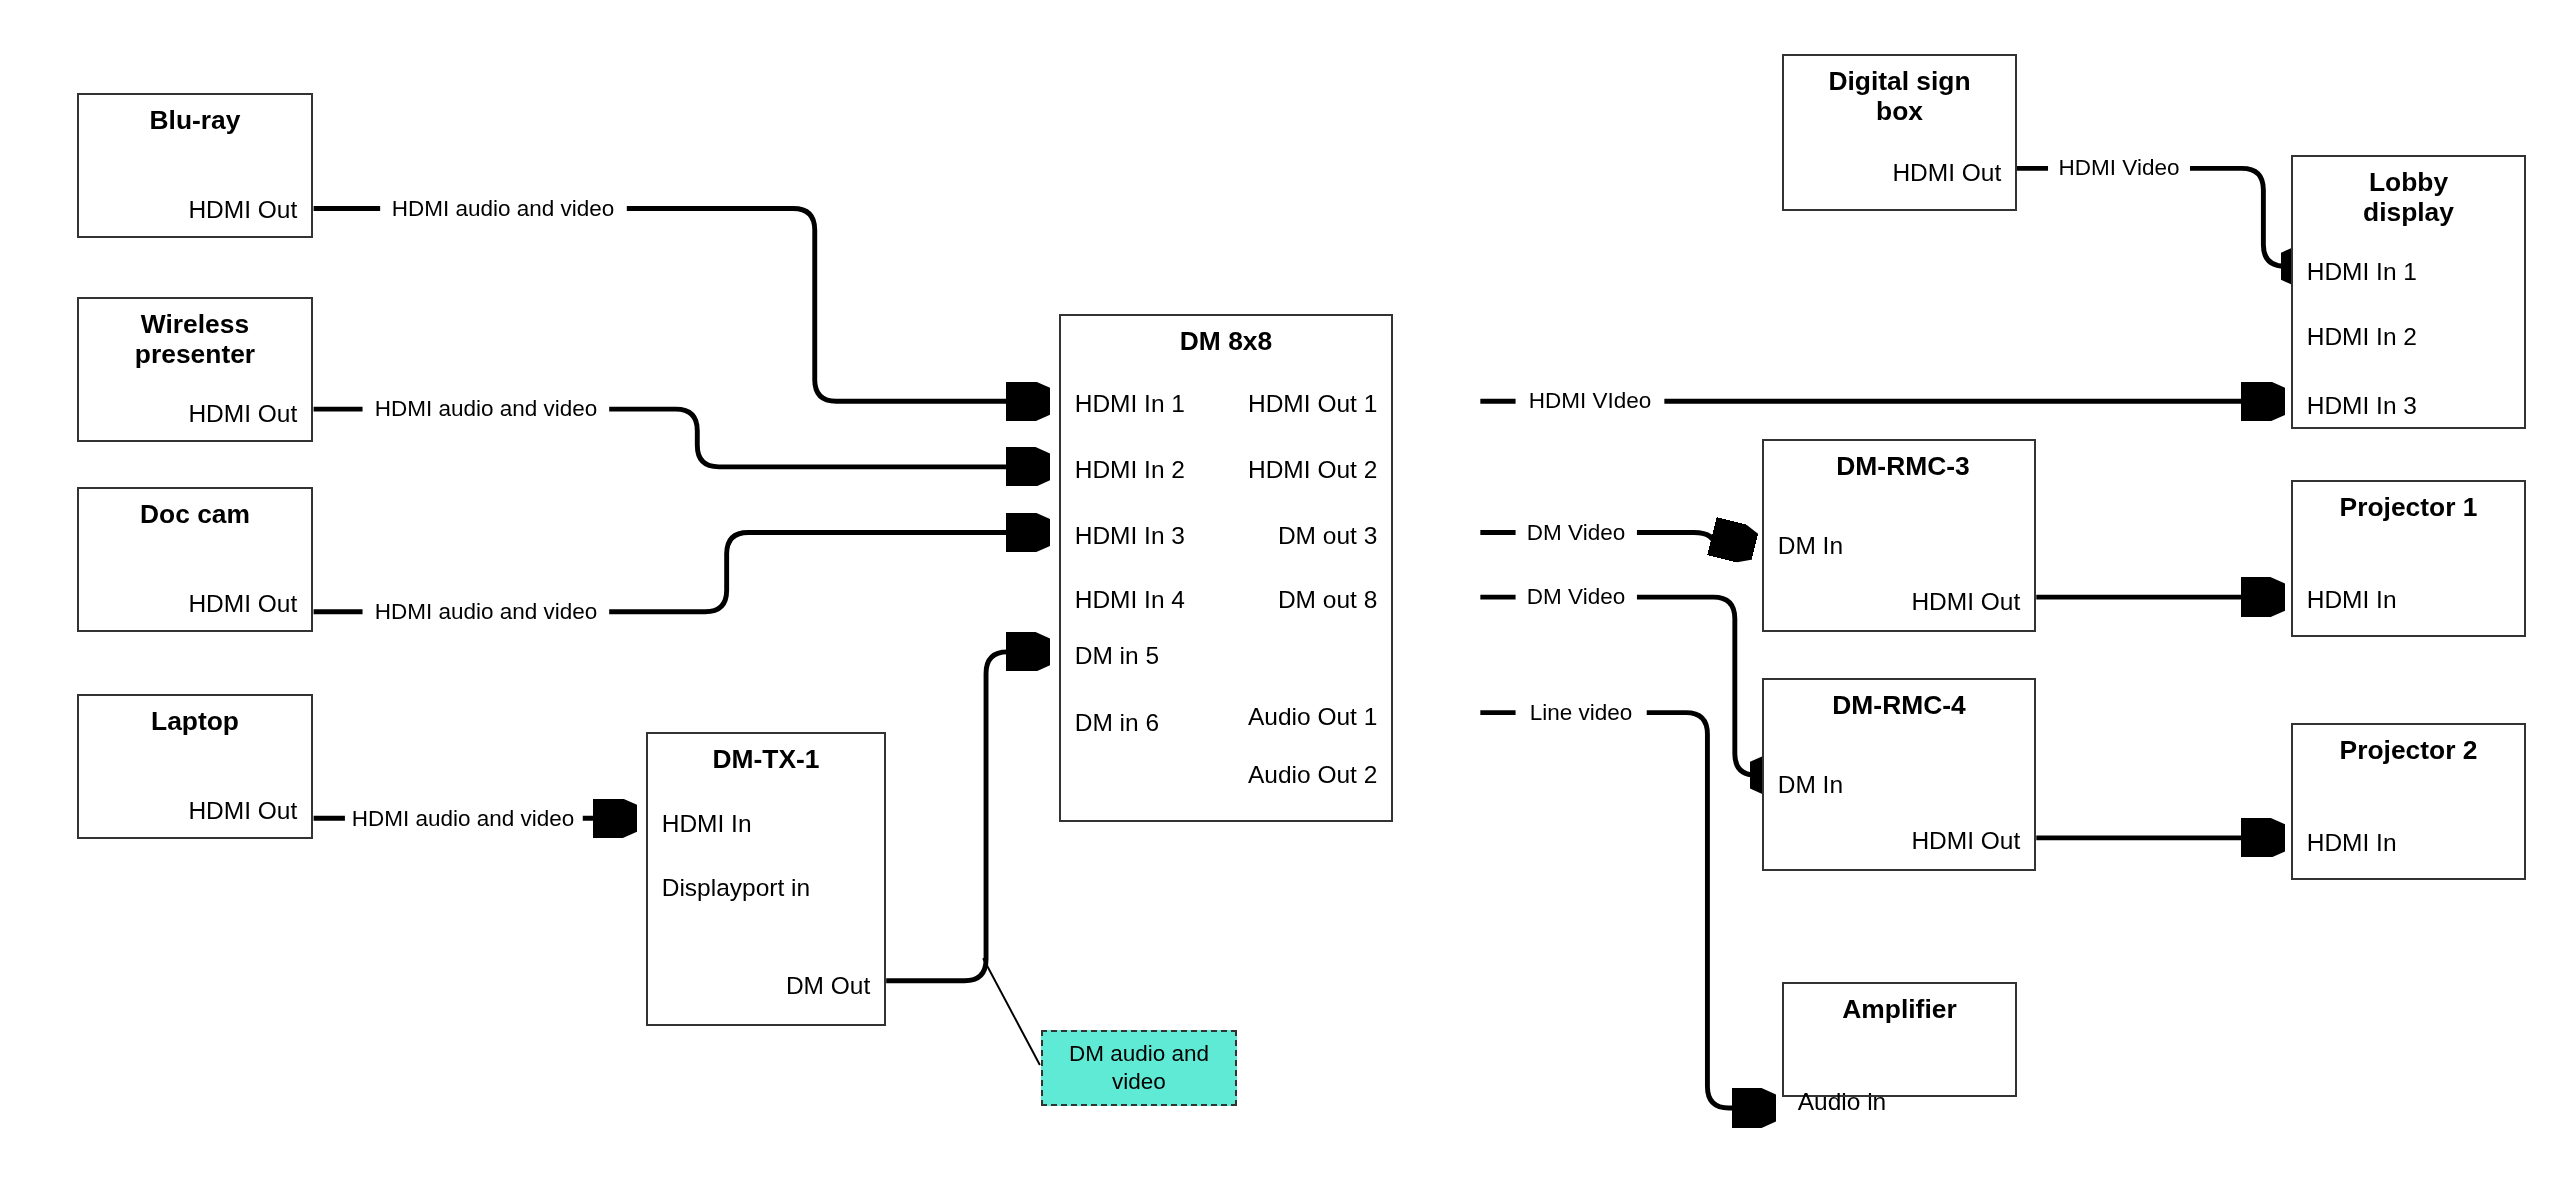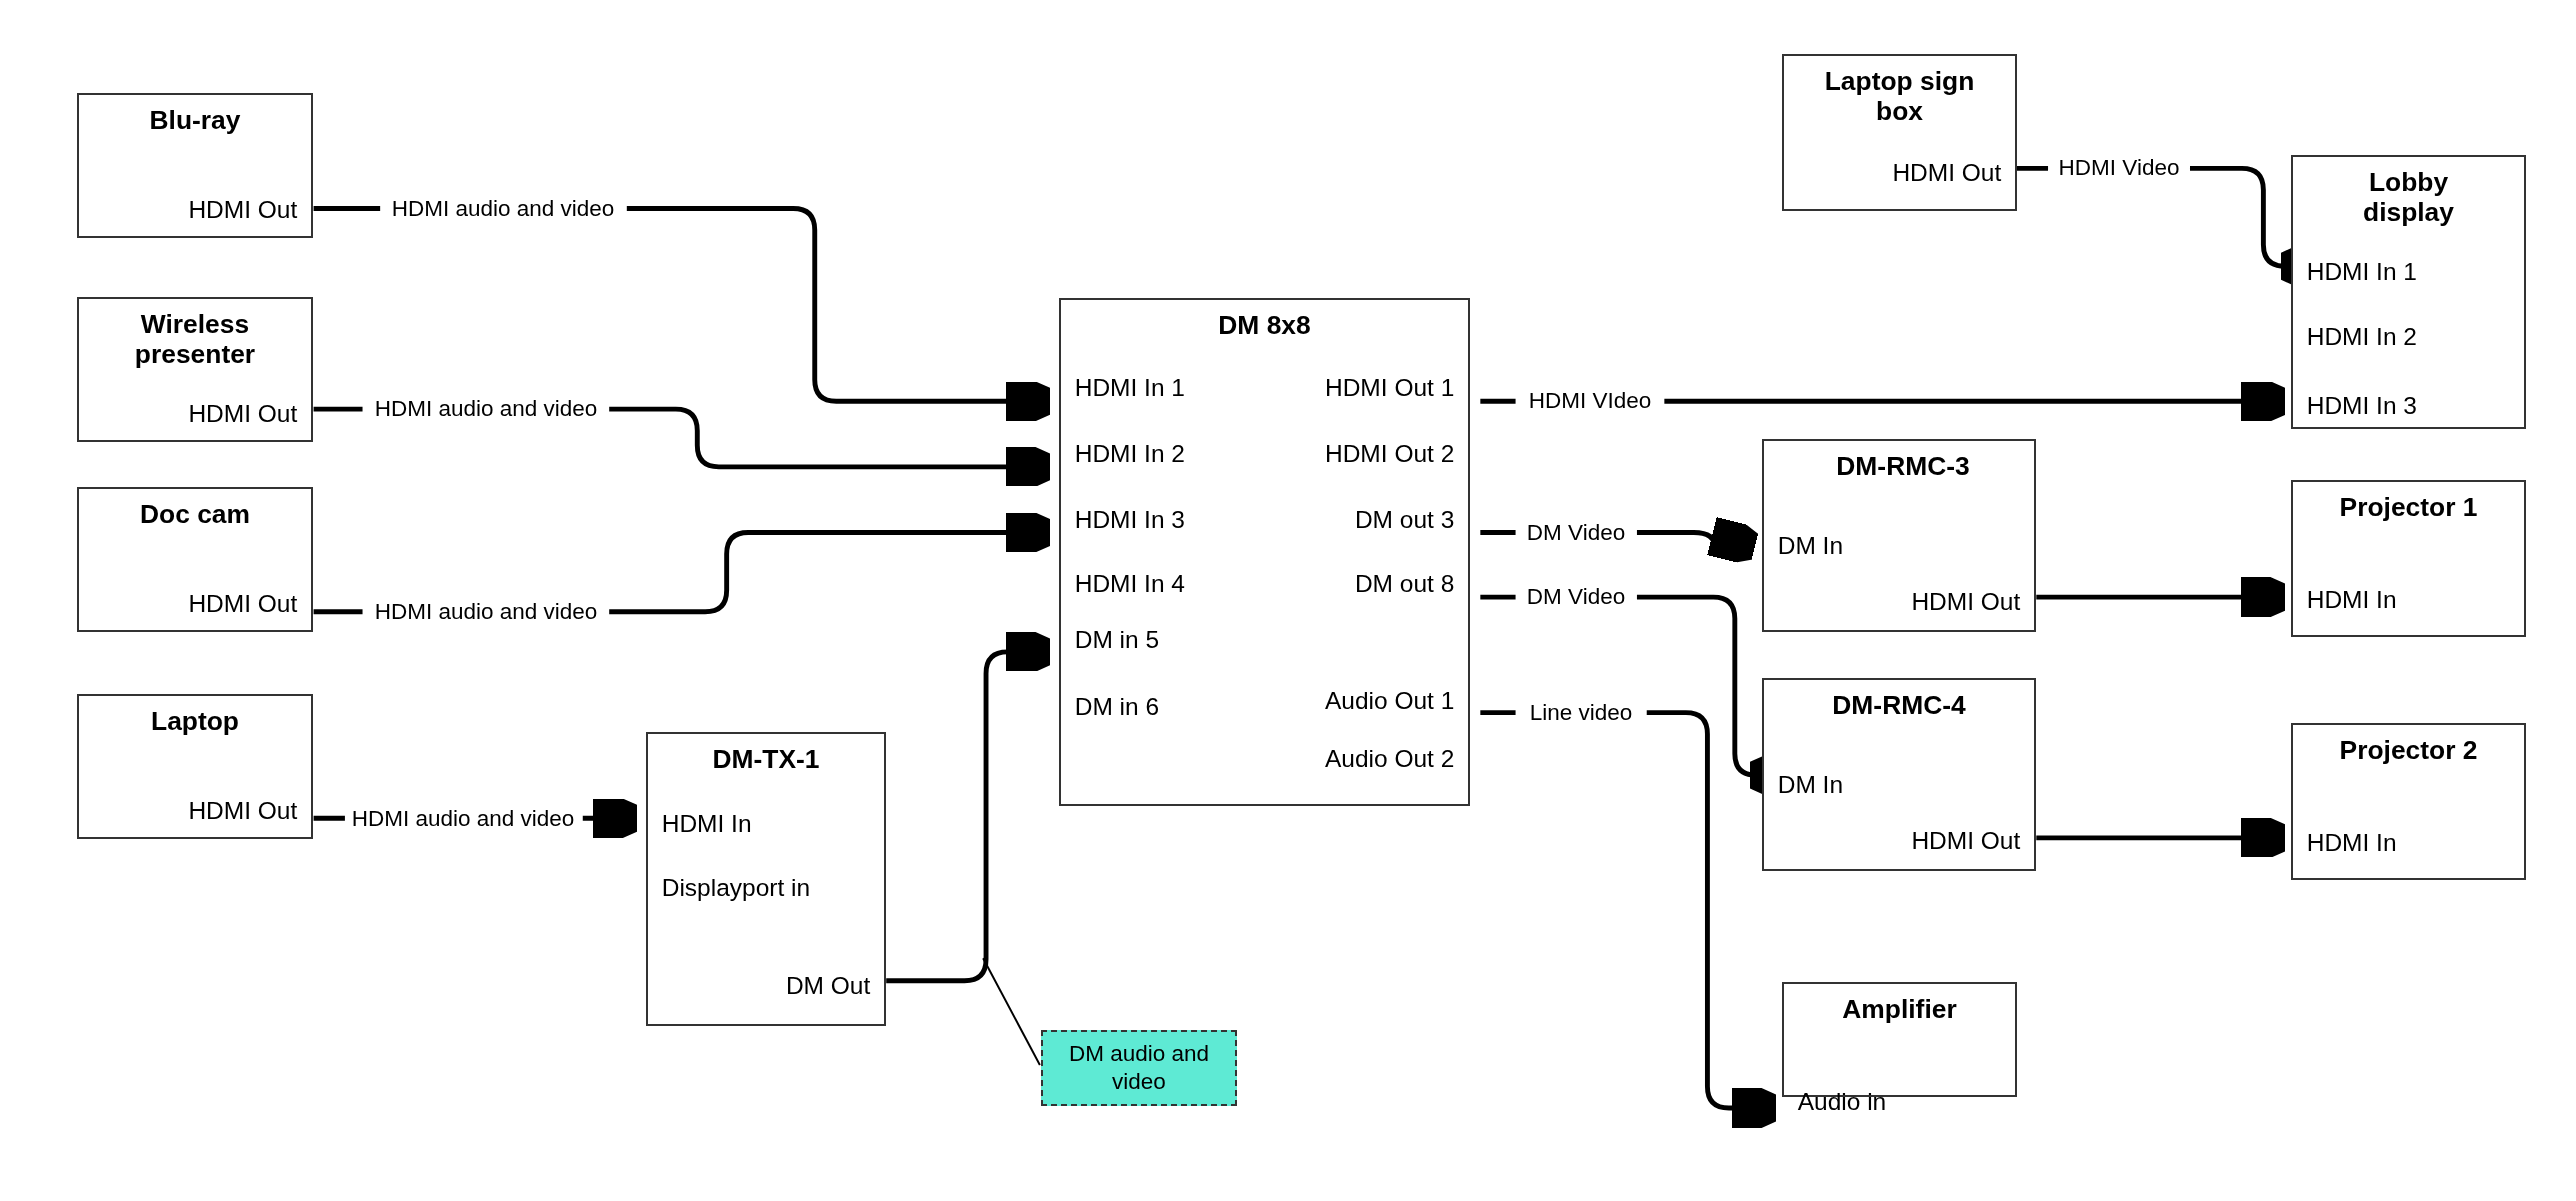--- a/index.html
+++ b/index.html
@@ -150,39 +150,39 @@
     <div class="port right" style="top:103px;">HDMI Out</div>
   </div>
 
   <div class="node" style="left:646px; top:732px; width:240px; height:294px;">
     <div class="node-title">DM-TX-1</div>
     <div class="port left" style="top:78px;">HDMI In</div>
     <div class="port left" style="top:142px;">Displayport in</div>
     <div class="port right" style="top:240px;">DM Out</div>
   </div>
 
-  <div class="node" style="left:1059px; top:298px; width:411px; height:508px;">
+  <div class="node" style="left:1059px; top:314px; width:334px; height:508px;">
     <div class="node-title">DM 8x8</div>
     <div class="port left" style="top:76px;">HDMI In 1</div>
     <div class="port left" style="top:142px;">HDMI In 2</div>
     <div class="port left" style="top:208px;">HDMI In 3</div>
     <div class="port left" style="top:272px;">HDMI In 4</div>
     <div class="port left" style="top:328px;">DM in 5</div>
     <div class="port left" style="top:395px;">DM in 6</div>
 
     <div class="port right" style="top:76px;">HDMI Out 1</div>
     <div class="port right" style="top:142px;">HDMI Out 2</div>
     <div class="port right" style="top:208px;">DM out 3</div>
     <div class="port right" style="top:272px;">DM out 8</div>
     <div class="port right" style="top:389px;">Audio Out 1</div>
     <div class="port right" style="top:447px;">Audio Out 2</div>
   </div>
 
   <div class="node" style="left:1782px; top:54px; width:235px; height:157px;">
-    <div class="node-title">Laptop sign
+    <div class="node-title">Digital sign
 box</div>
     <div class="port right" style="top:105px;">HDMI Out</div>
   </div>
 
   <div class="node" style="left:2291px; top:155px; width:235px; height:274px;">
     <div class="node-title">Lobby
 display</div>
     <div class="port left" style="top:103px;">HDMI In 1</div>
     <div class="port left" style="top:168px;">HDMI In 2</div>
     <div class="port left" style="top:237px;">HDMI In 3</div>

